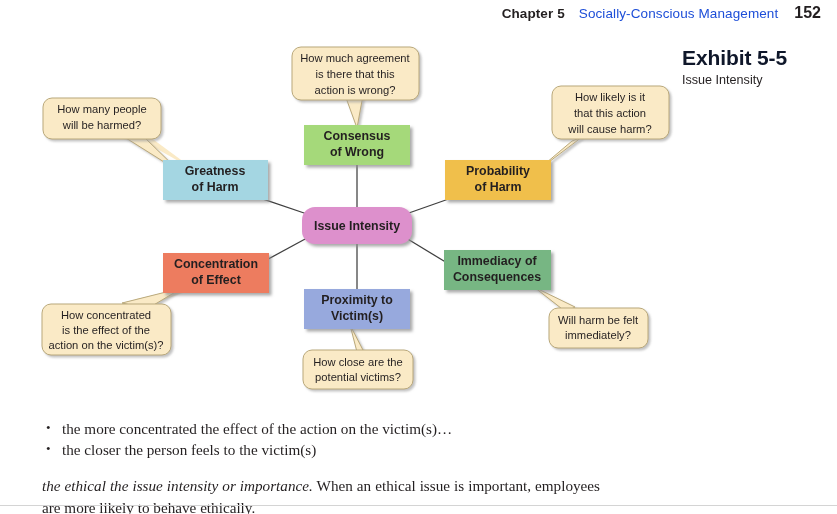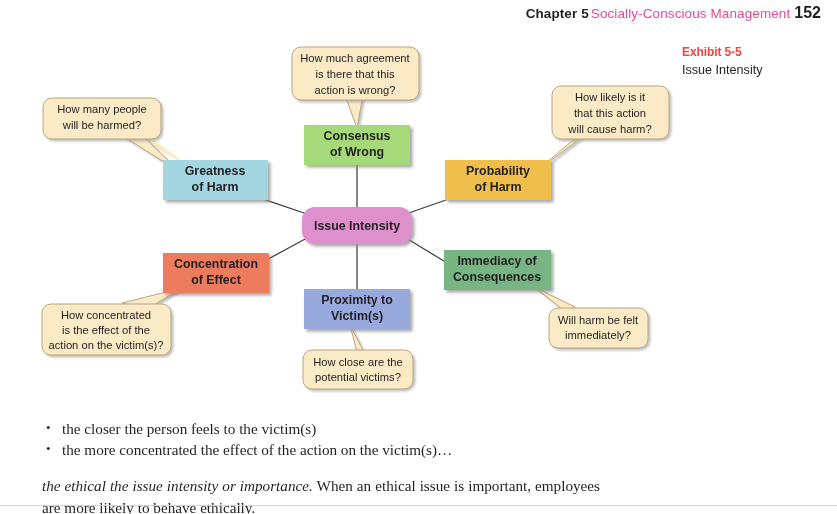--- a/index.html
+++ b/index.html
@@ -16,54 +16,54 @@
     -webkit-font-smoothing: antialiased;
   }
 
   
   #running-head {
     position: absolute;
     top: 4px;
     right: 16px;
     display: flex;
     align-items: baseline;
-    gap: 2px;
+    gap: 14px;
     white-space: nowrap;
   }
   #running-head .chap {
     font-size: 13.5px;
     font-weight: bold;
     color: #231f20;
     letter-spacing: 0.1px;
   }
   #running-head .title {
     font-size: 13.5px;
     font-weight: normal;
-    color: #ec4899;
+    color: #1d4ed8;
     letter-spacing: 0.1px;
     text-align: center;
   }
   #running-head .pageno {
     font-size: 16px;
     font-weight: bold;
     color: #231f20;
     margin-left: 2px;
   }
 
   
   #exhibit-caption {
     position: absolute;
     left: 682px;
     top: 46px;
     width: 150px;
   }
   #exhibit-caption .ex-num {
-    font-size: 12px;
-    font-weight: bold;
-    color: #ef4444;
+    font-size: 21px;
+    font-weight: bold;
+    color: #0f172a;
     letter-spacing: -0.1px;
     line-height: 1.15;
   }
   #exhibit-caption .ex-sub {
     font-size: 12.6px;
     color: #231f20;
     line-height: 1.3;
     margin-top: 2px;
   }
 
@@ -258,19 +258,19 @@
 
   <g>
     <rect x="302" y="207" width="110" height="37" rx="13" ry="13" fill="#dd90cc" filter="url(#bshadow)"></rect>
     <text class="node-label" x="357" y="230" text-anchor="middle">Issue Intensity</text>
   </g>
 </svg>
 </div>
 
 <div id="body-copy">
   <ul id="bullet-list">
+    <li>the more concentrated the effect of the action on the victim(s)…</li>
     <li>the closer the person feels to the victim(s)</li>
-    <li>the more concentrated the effect of the action on the victim(s)…</li>
   </ul>
   <p id="closing-para"><span class="ital">the ethical the issue intensity or importance.</span><span> When an ethical issue is important, employees are more likely to behave ethically.</span></p>
 </div>
 
 <div id="footer-rule"></div>
 
 </body></html>

